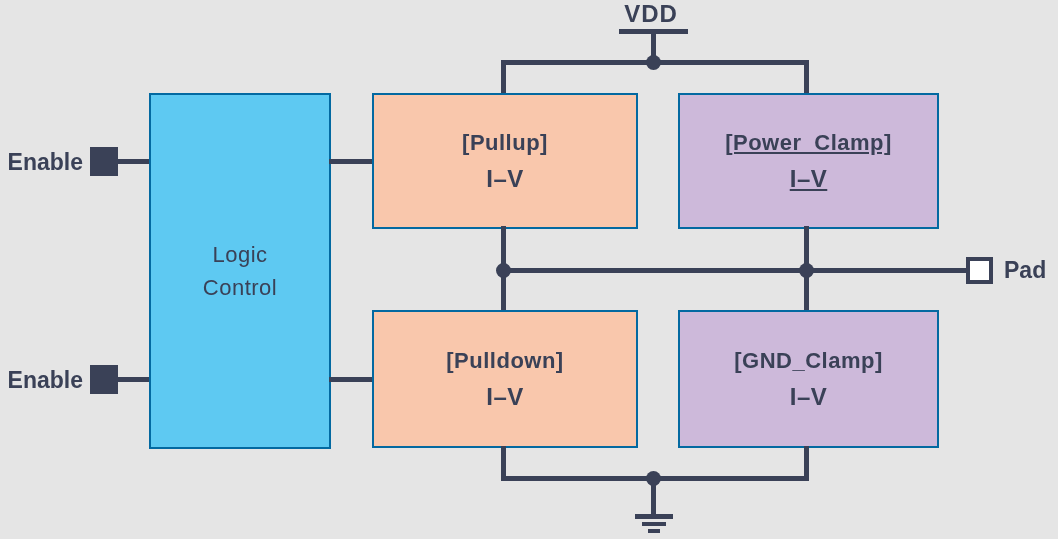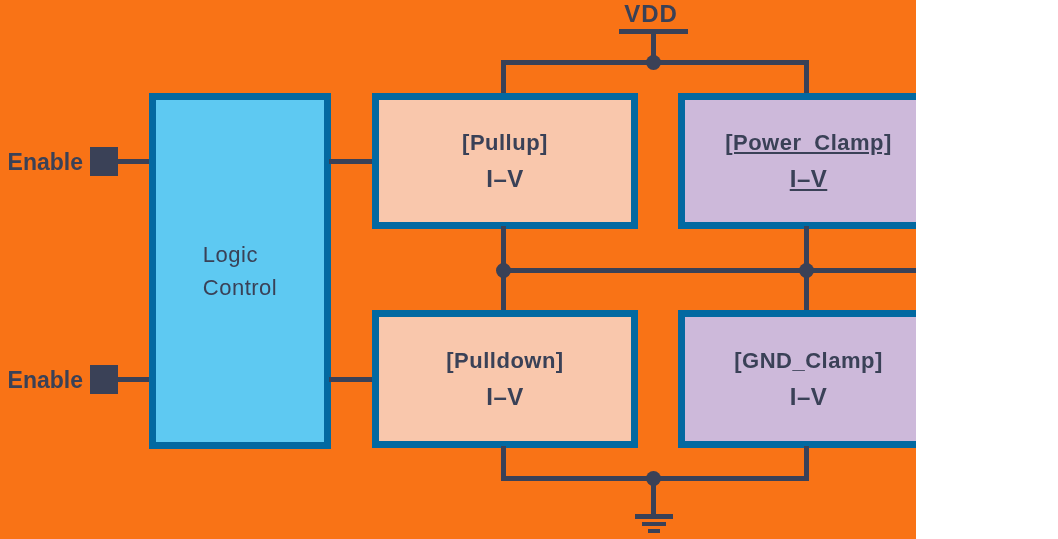--- a/index.html
+++ b/index.html
@@ -1,32 +1,32 @@
 <!DOCTYPE html>
 <html><head>
 <meta charset="utf-8">
 <style>
   html,body { margin:0; padding:0; background:#ffffff; }
   .canvas {
     position:relative;
-    width:916px; height:539px;
-    background:#f97316;
+    width:1058px; height:539px;
+    background:#e5e5e5;
     font-family:"Liberation Sans", sans-serif;
     color:#3a4157;
     overflow:hidden;
   }
   .wire { position:absolute; background:#3a4157; }
   .dot  { position:absolute; width:15px; height:15px; border-radius:50%; background:#3a4157; }
   .block {
     position:absolute;
-    border:7px solid #0369a1;
+    border:2px solid #0369a1;
     box-sizing:border-box;
     display:flex; flex-direction:column;
     align-items:center; justify-content:center;
-    font-weight:bold;
+    text-align:center; font-weight:bold;
   }
   .block .title    { font-size:22px; letter-spacing:0.5px; line-height:1.25; }
   .block .subtitle { font-size:24px; margin-top:9px; letter-spacing:0.5px; }
   .fill-blue   { background:#5ec9f2; }
   .fill-salmon { background:#f9c7ac; }
   .fill-purple { background:#cdb9da; }
   .logic-label { font-size:22px; font-weight:normal; white-space:pre-line; line-height:1.5; letter-spacing:0.5px; }
   .pin { position:absolute; width:28px; height:29px; background:#3a4157; }
   .pad-square {
     position:absolute; width:27px; height:27px;

